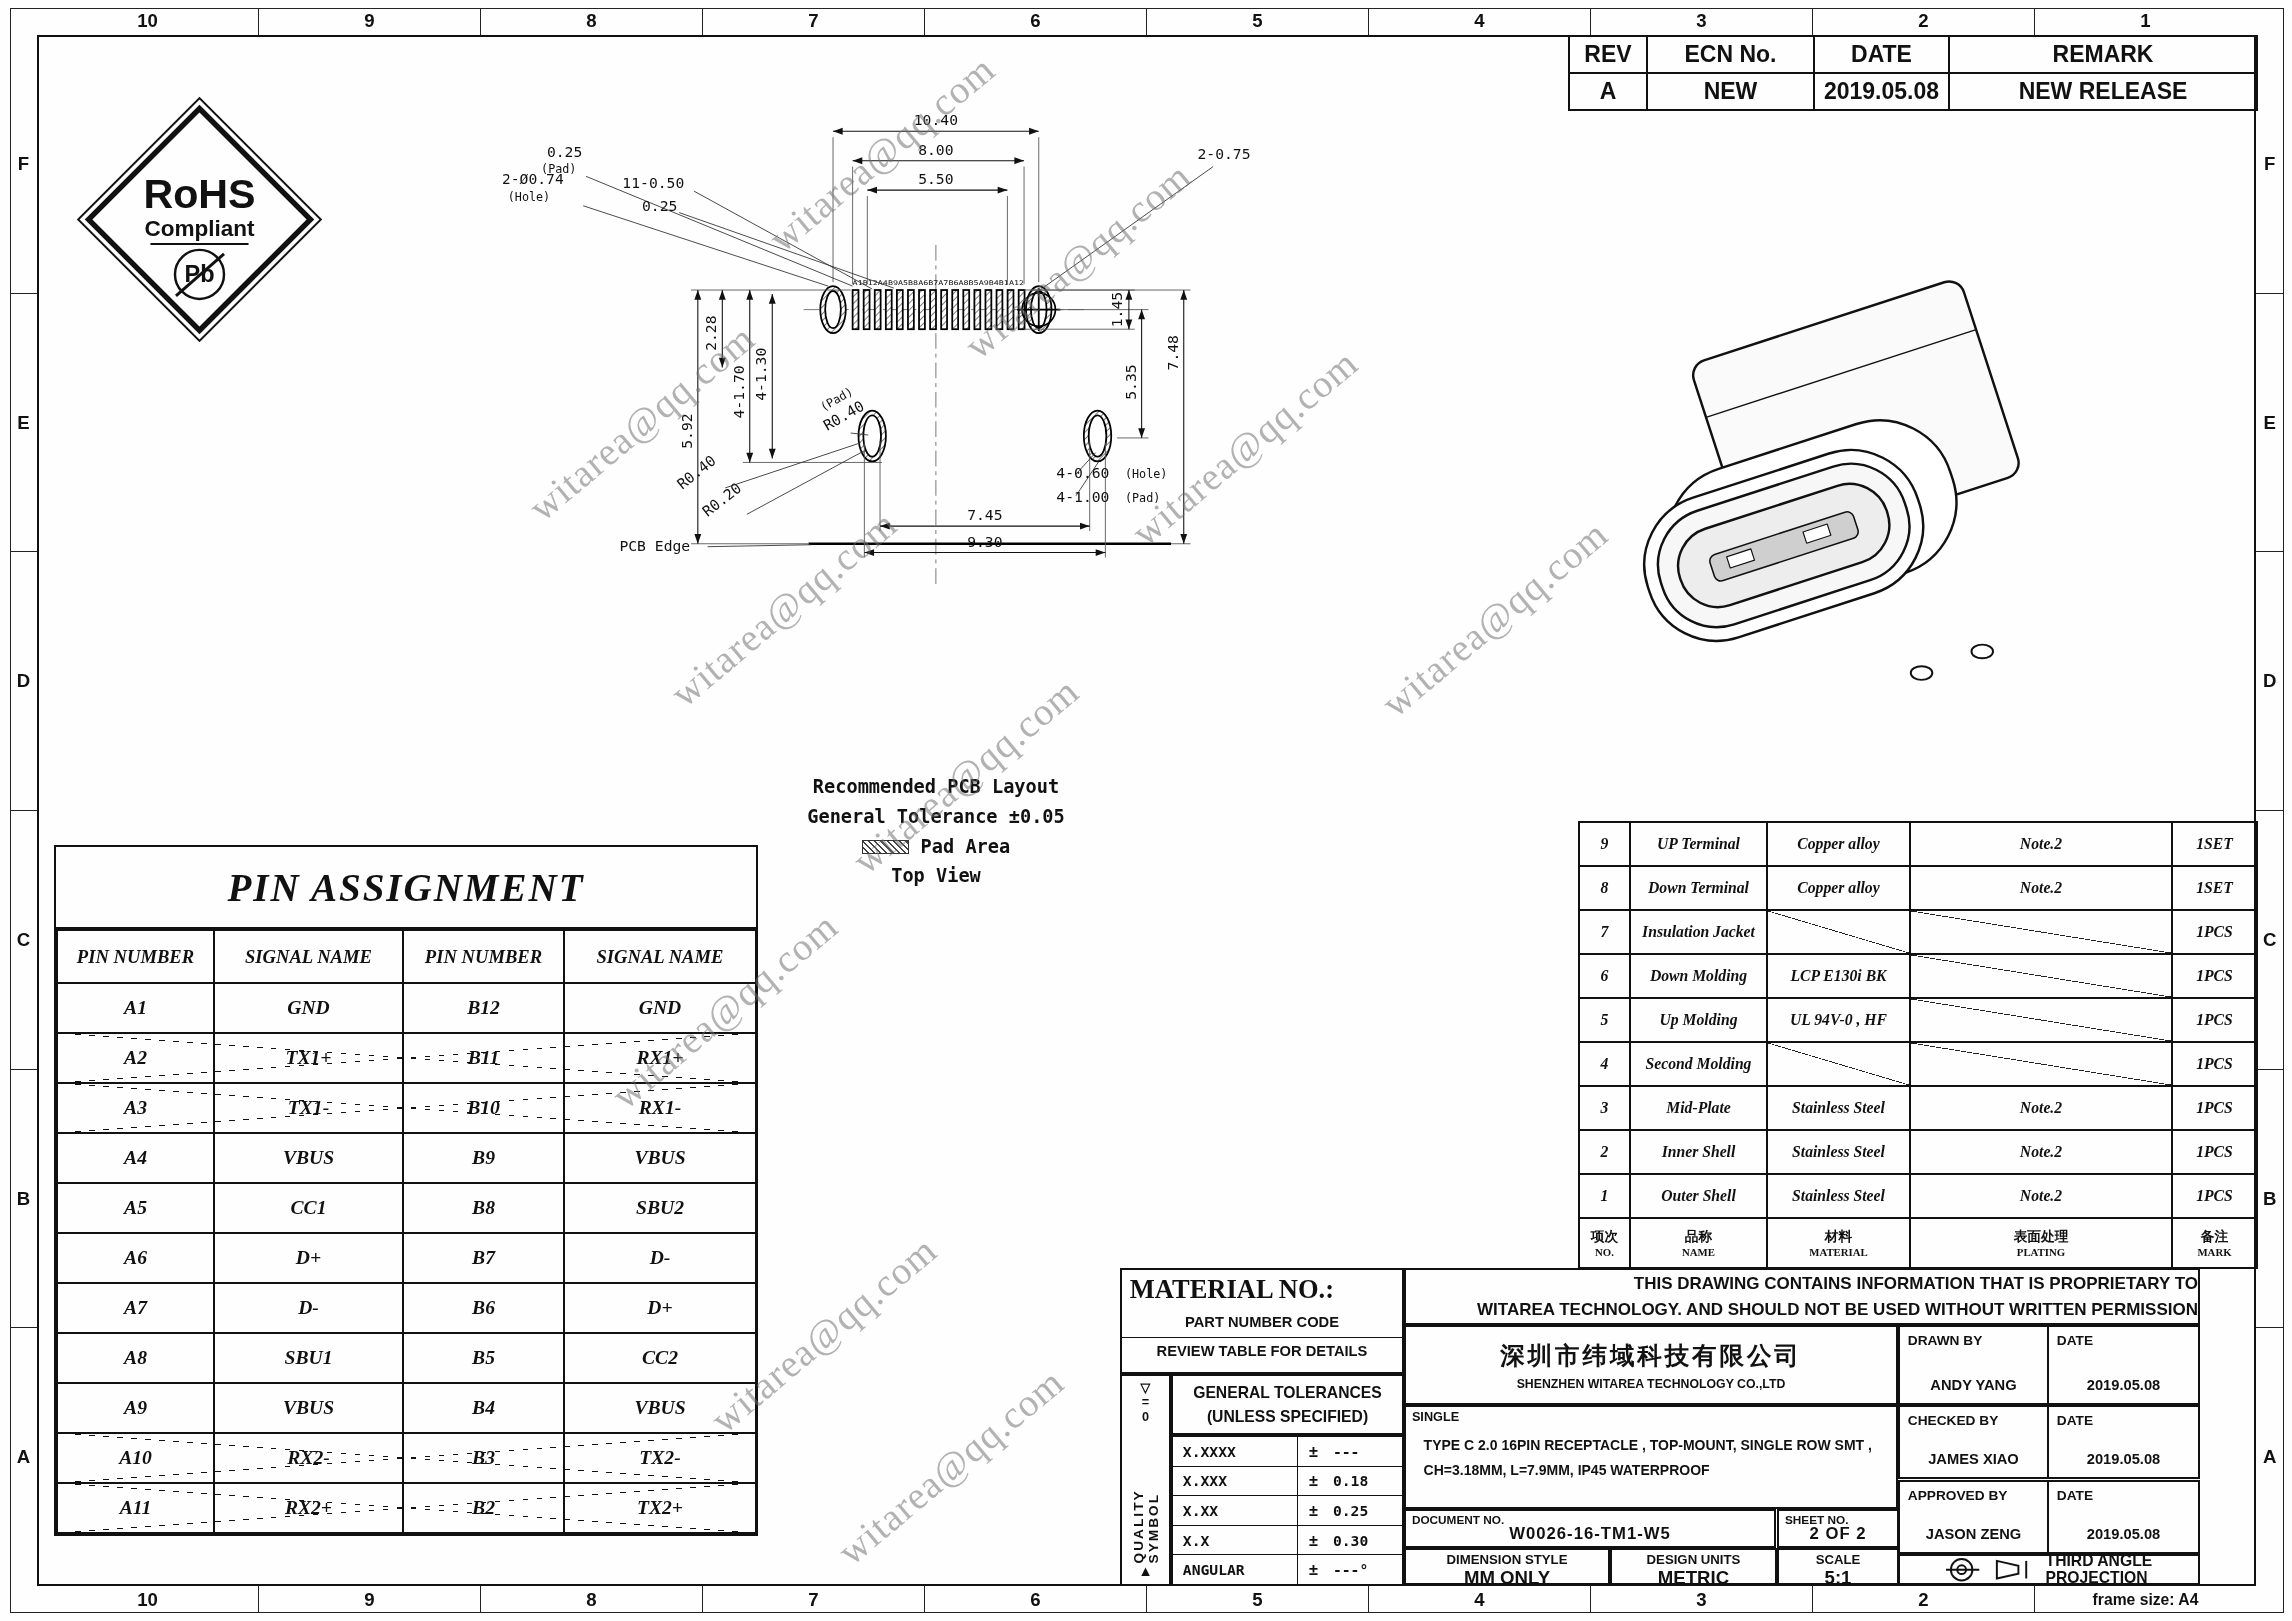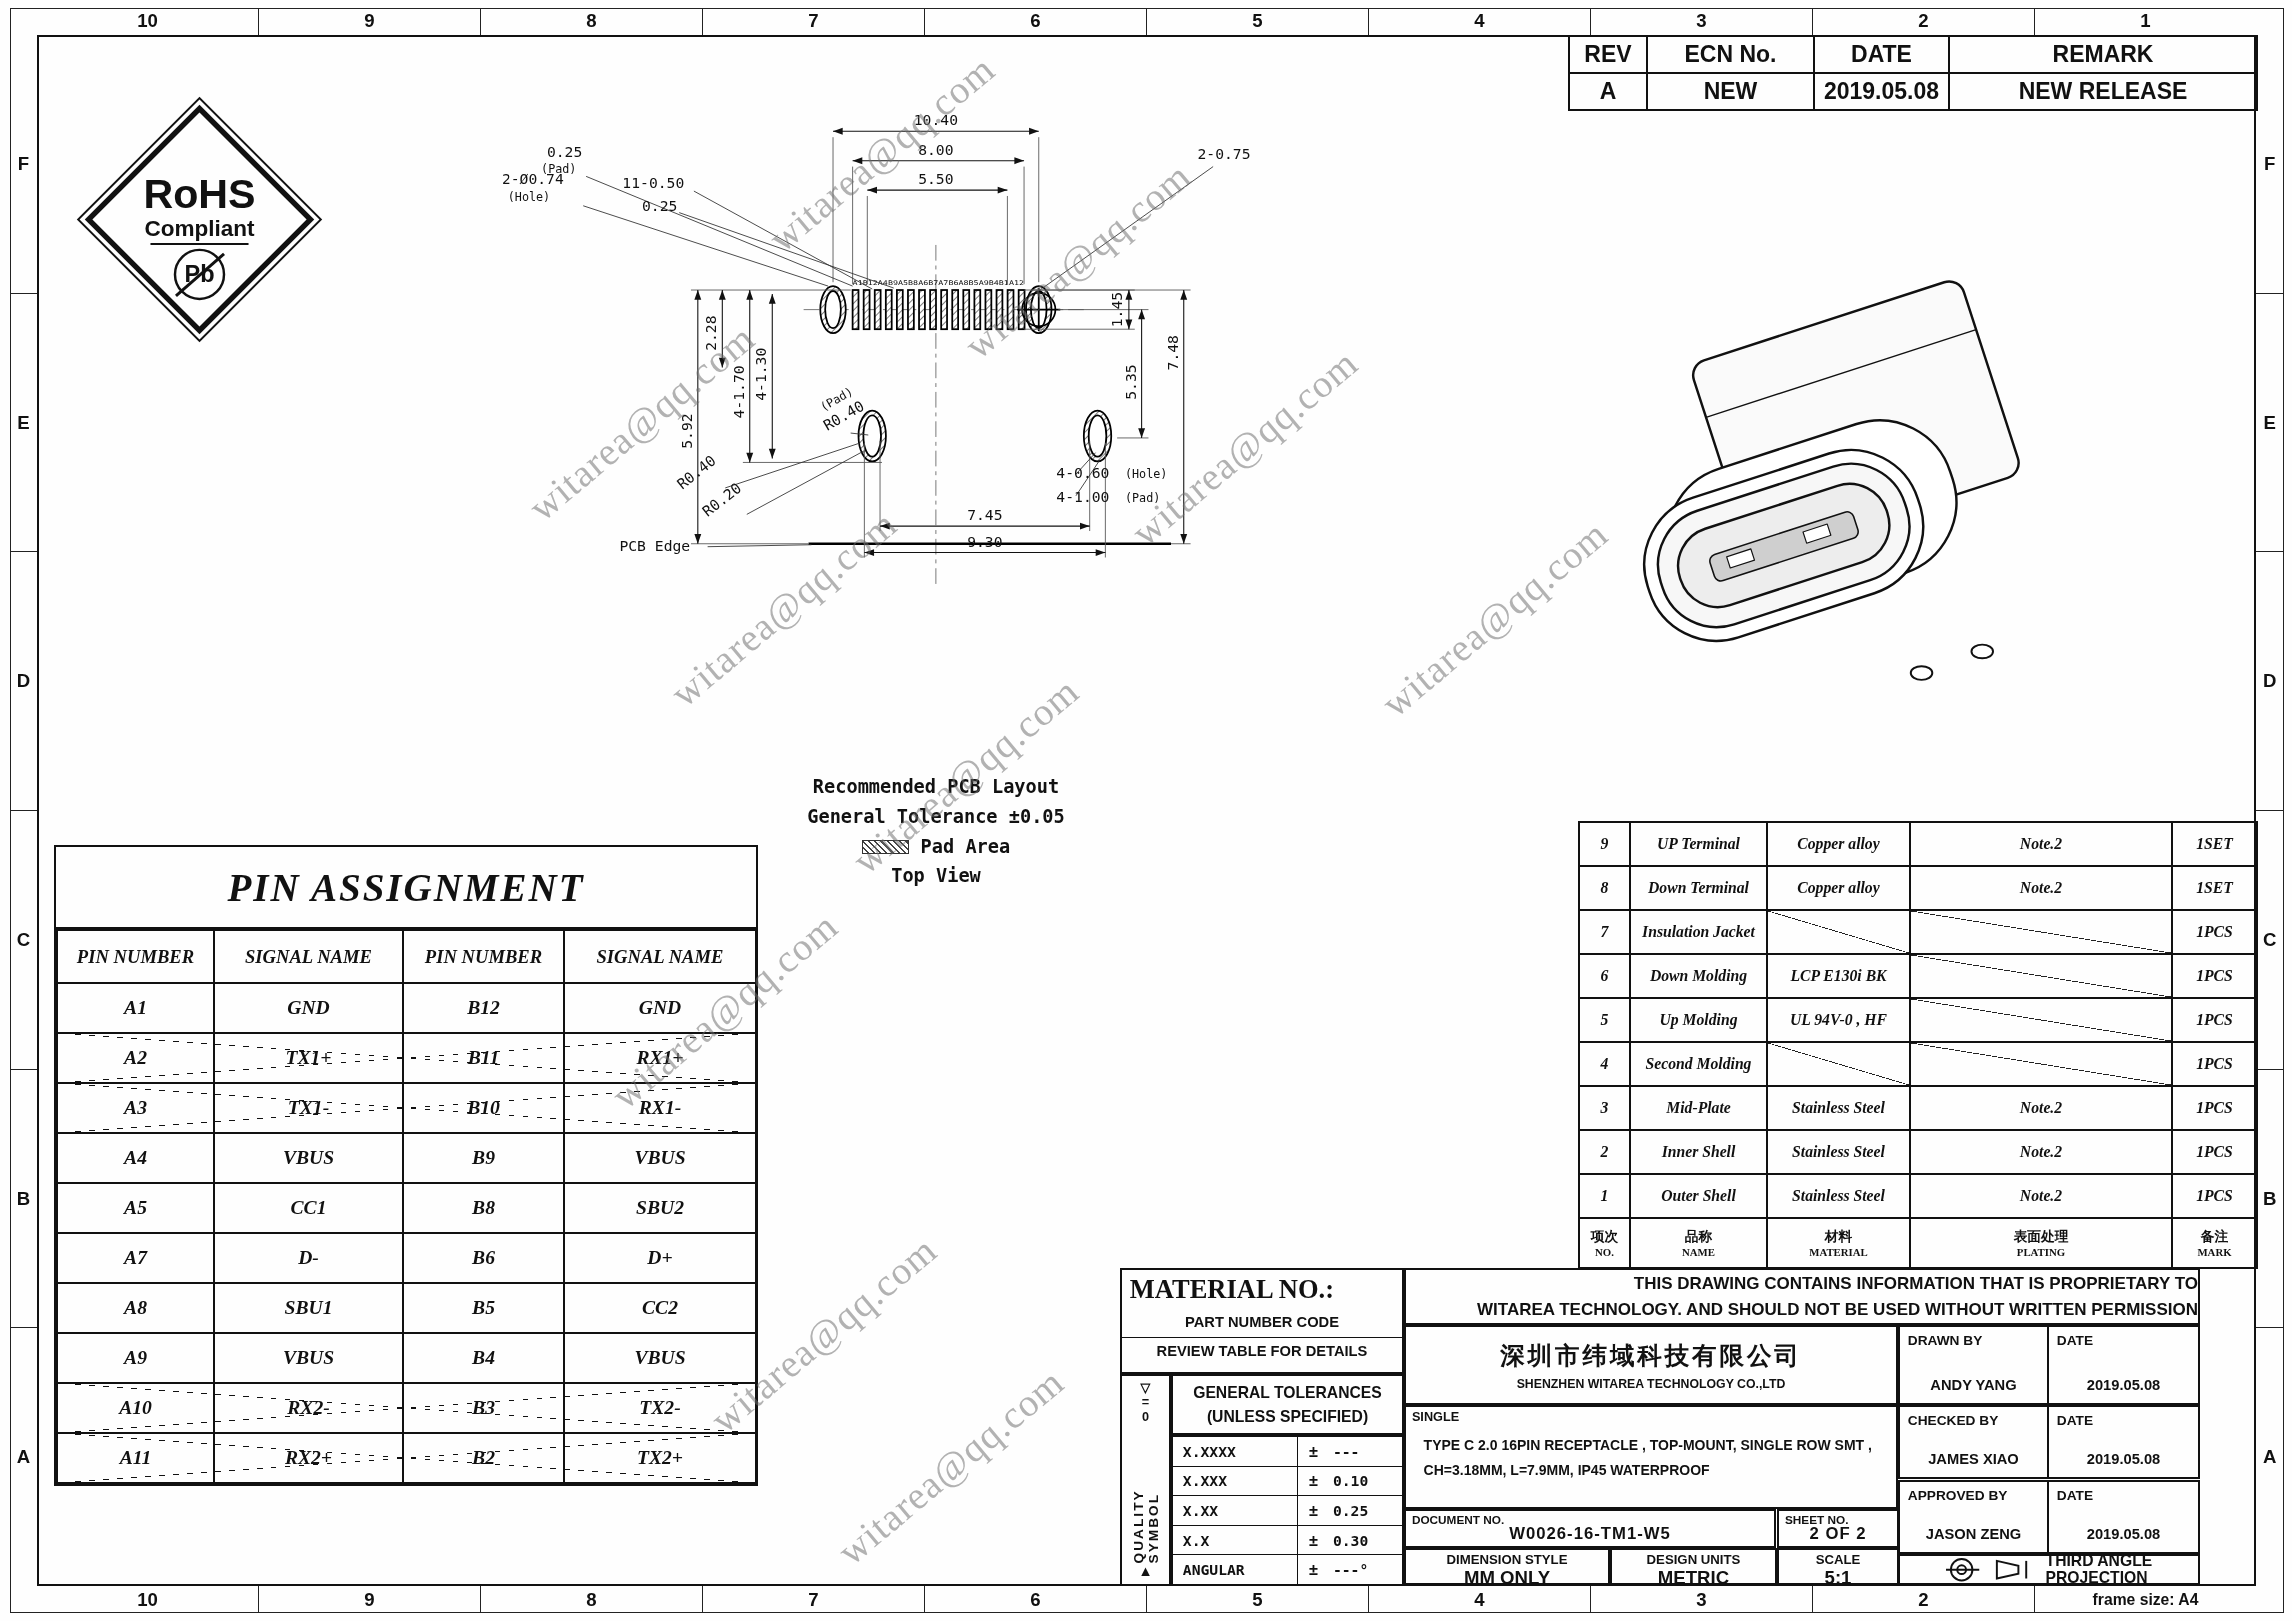--- a/index.html
+++ b/index.html
@@ -407,20 +407,26 @@
             <td>B9</td>
             <td>VBUS</td>
           </tr>
           <tr>
             <td>A5</td>
             <td>CC1</td>
             <td>B8</td>
             <td>SBU2</td>
           </tr>
           <tr>
+            <td>A6</td>
+            <td>D+</td>
+            <td>B7</td>
+            <td>D-</td>
+          </tr>
+          <tr>
             <td>A7</td>
             <td>D-</td>
             <td>B6</td>
             <td>D+</td>
           </tr>
           <tr>
             <td>A8</td>
             <td>SBU1</td>
             <td>B5</td>
             <td>CC2</td>
@@ -573,21 +579,21 @@
 
     <div class="tb-box tol-rows" style="left:51px;top:167px;width:233px;height:151px">
         <div class="tol-row">
           <span class="tol-name">X.XXXX</span>
           <span class="tol-pm">±</span>
           <span class="tol-val">---</span>
         </div>
         <div class="tol-row">
           <span class="tol-name">X.XXX</span>
           <span class="tol-pm">±</span>
-          <span class="tol-val">0.10</span>
+          <span class="tol-val">0.18</span>
         </div>
         <div class="tol-row">
           <span class="tol-name">X.XX</span>
           <span class="tol-pm">±</span>
           <span class="tol-val">0.25</span>
         </div>
         <div class="tol-row">
           <span class="tol-name">X.X</span>
           <span class="tol-pm">±</span>
           <span class="tol-val">0.30</span>

